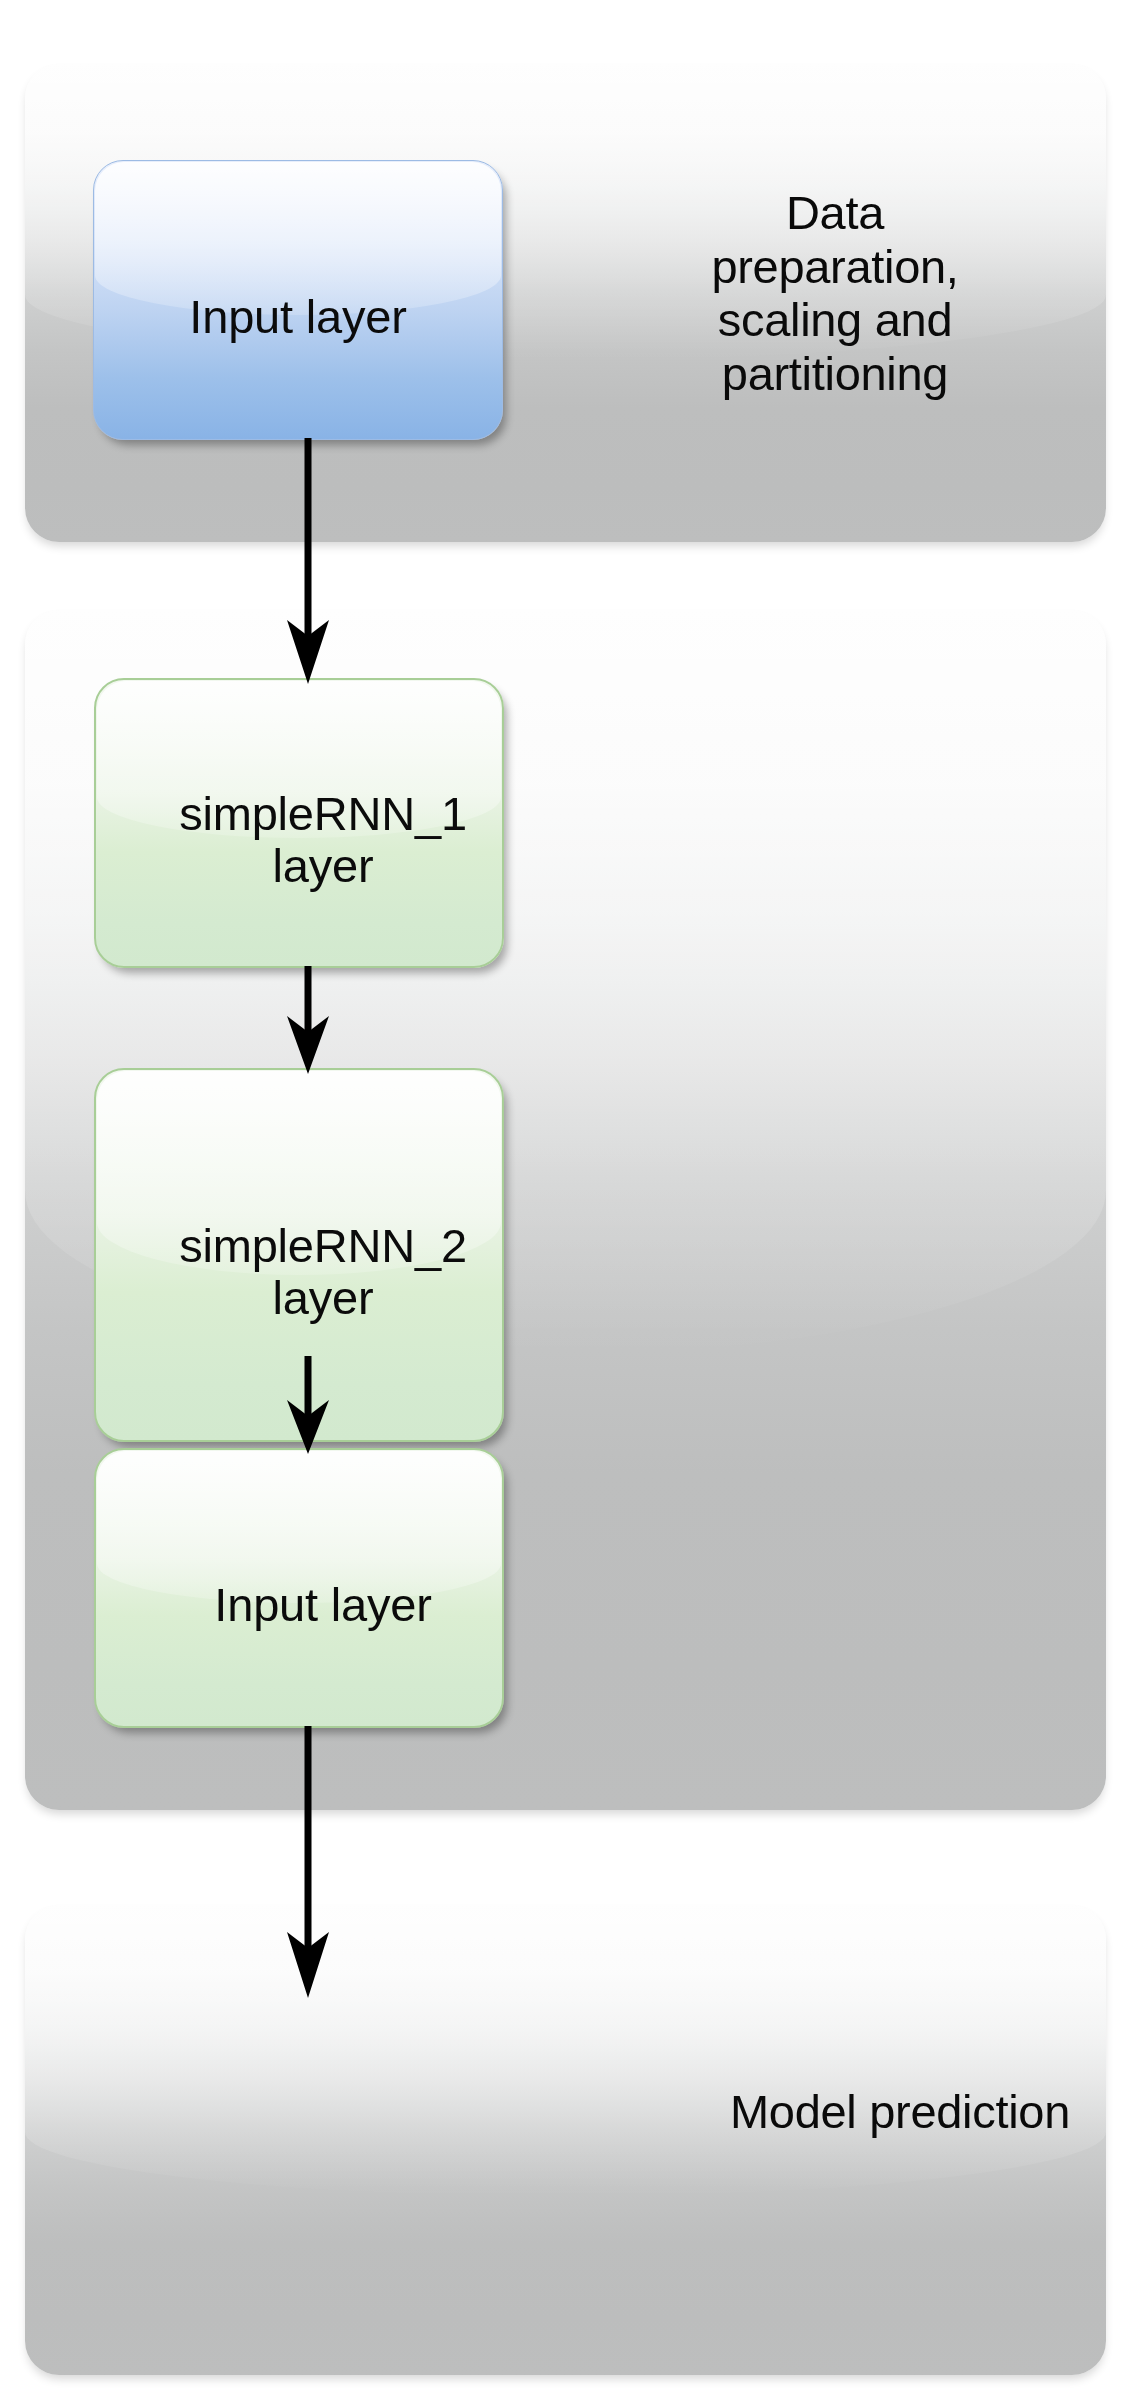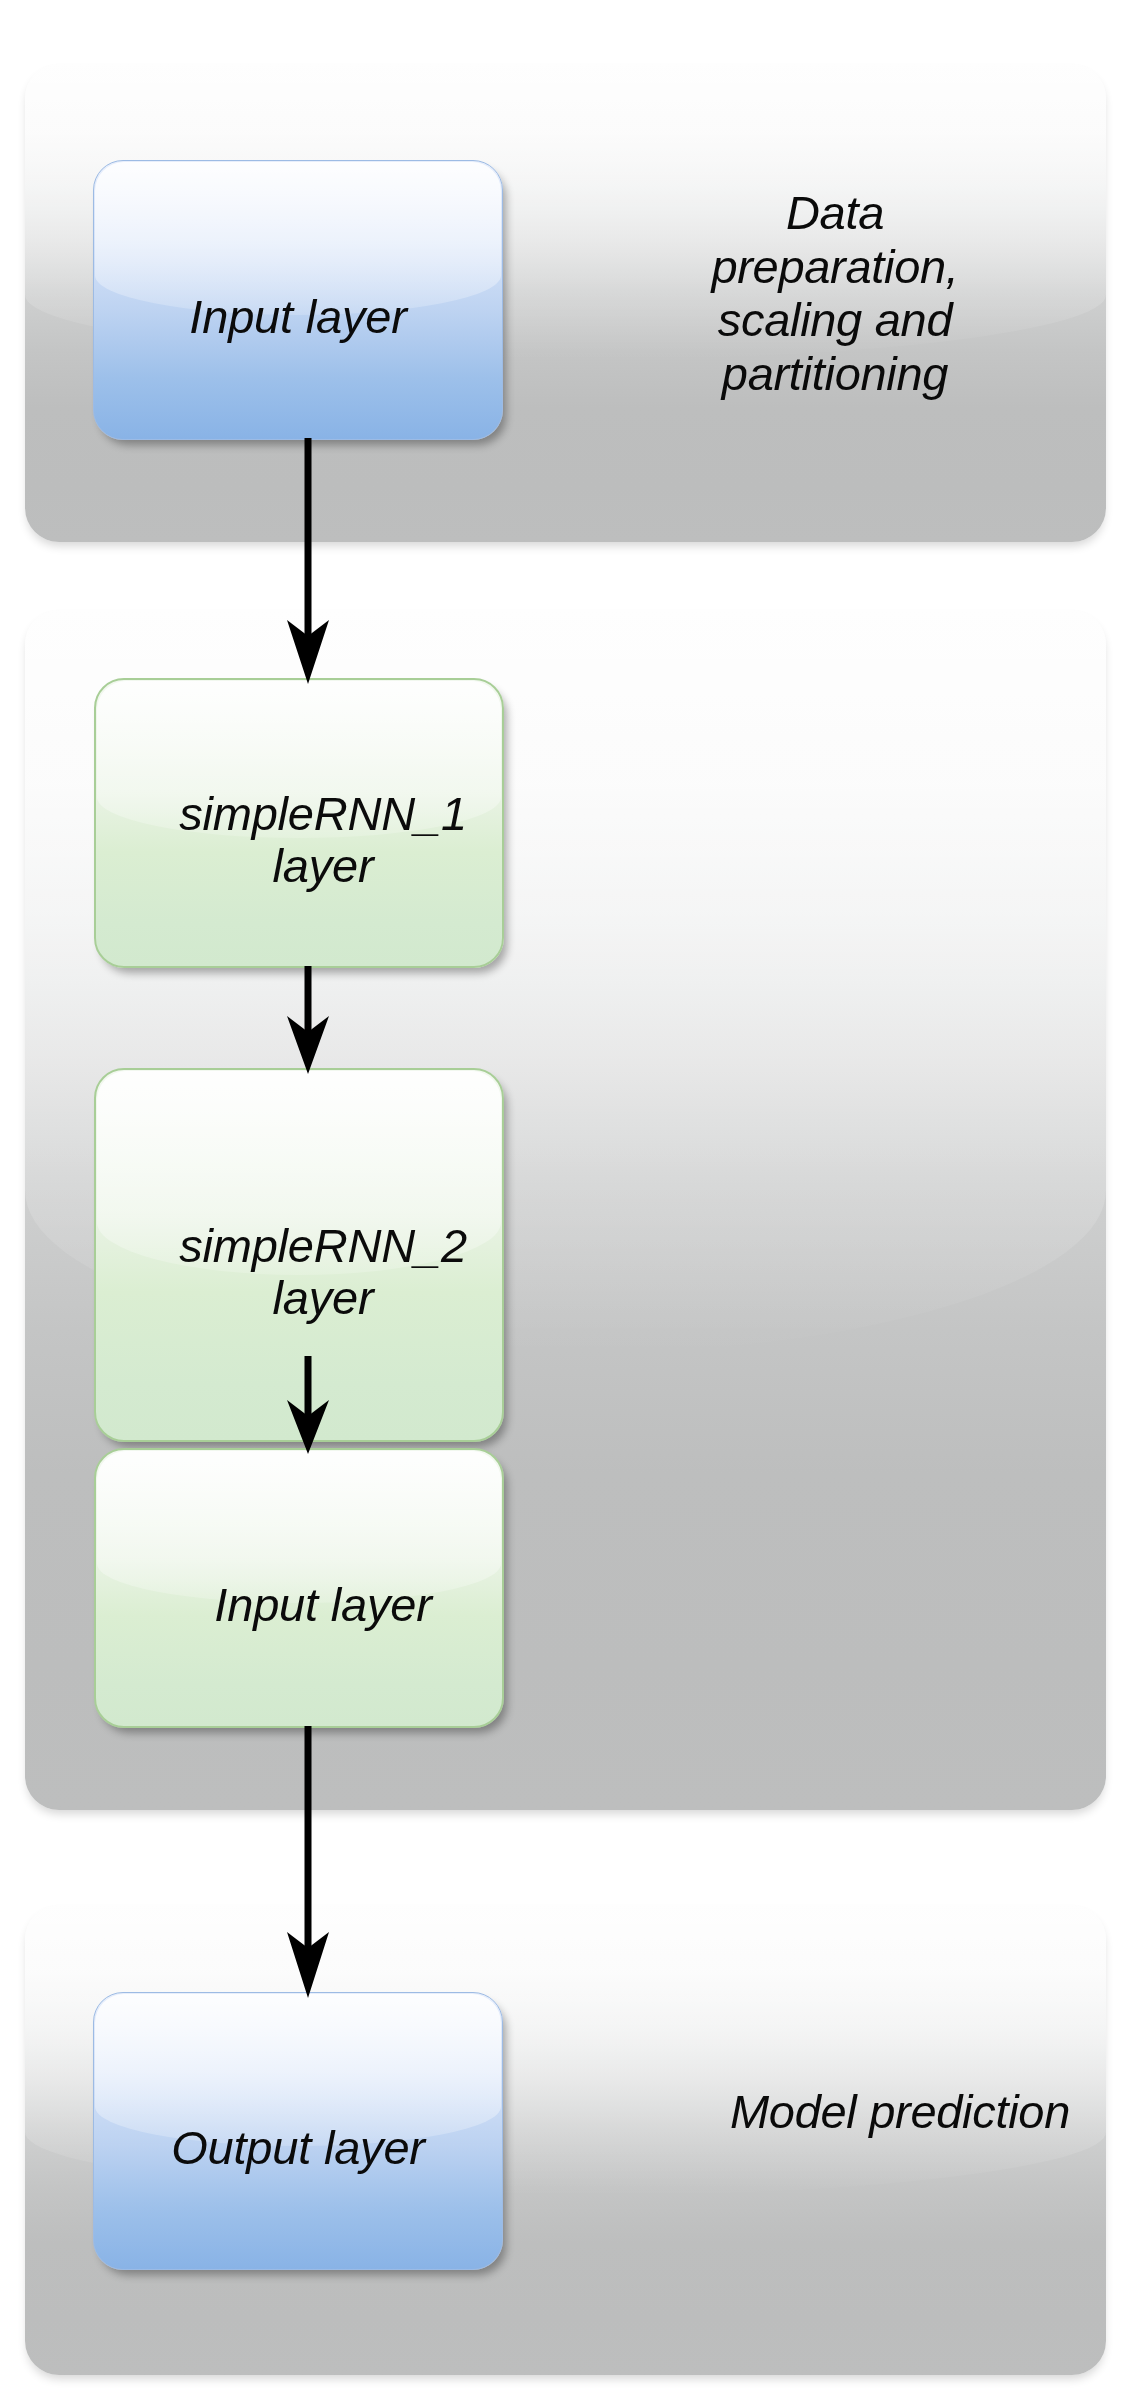--- a/index.html
+++ b/index.html
@@ -14,21 +14,20 @@
     font-family: "Liberation Sans", sans-serif;
     overflow: hidden;
   }
 
   #canvas {
     position: absolute;
     left: 0; top: 0;
     width: 1139px;
     height: 2396px;
     background: #ffffff;
-    font-style: italic;
   }
 
   
   .stage {
     position: absolute;
     border-radius: 34px;
     background: linear-gradient(to bottom,
                 #fbfbfb 0%,
                 #f7f7f7 14%,
                 #eceded 26%,
@@ -164,23 +163,20 @@
 
   <div class="node green" id="node-rnn2">
     <span class="node-label">simpleRNN_2
 layer</span>
   </div>
 
   <div class="node green" id="node-dense">
     <span class="node-label">Input layer</span>
   </div>
 
-  <div class="node blue" id="node-output">
-    <span class="node-label">Output layer</span>
-  </div>
 
   <div class="arrow" id="arrow-1">
     <svg width="60" height="248" viewBox="0 0 60 248" xmlns="http://www.w3.org/2000/svg">
       <line x1="30" y1="0" x2="30" y2="216" stroke="#000" stroke-width="7"></line>
       <path d="M 30 246 L 9 182 L 30 198 L 51 182 Z" fill="#000"></path>
     </svg>
   </div>
 
   <div class="arrow" id="arrow-2">
     <svg width="60" height="110" viewBox="0 0 60 110" xmlns="http://www.w3.org/2000/svg">

